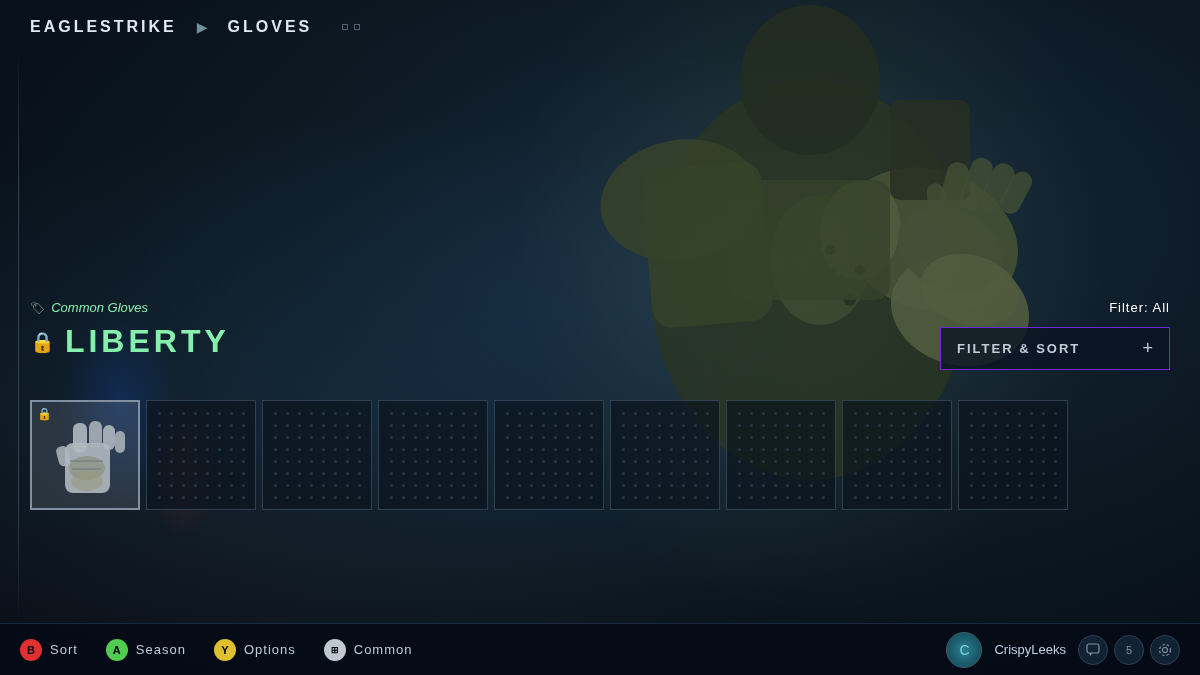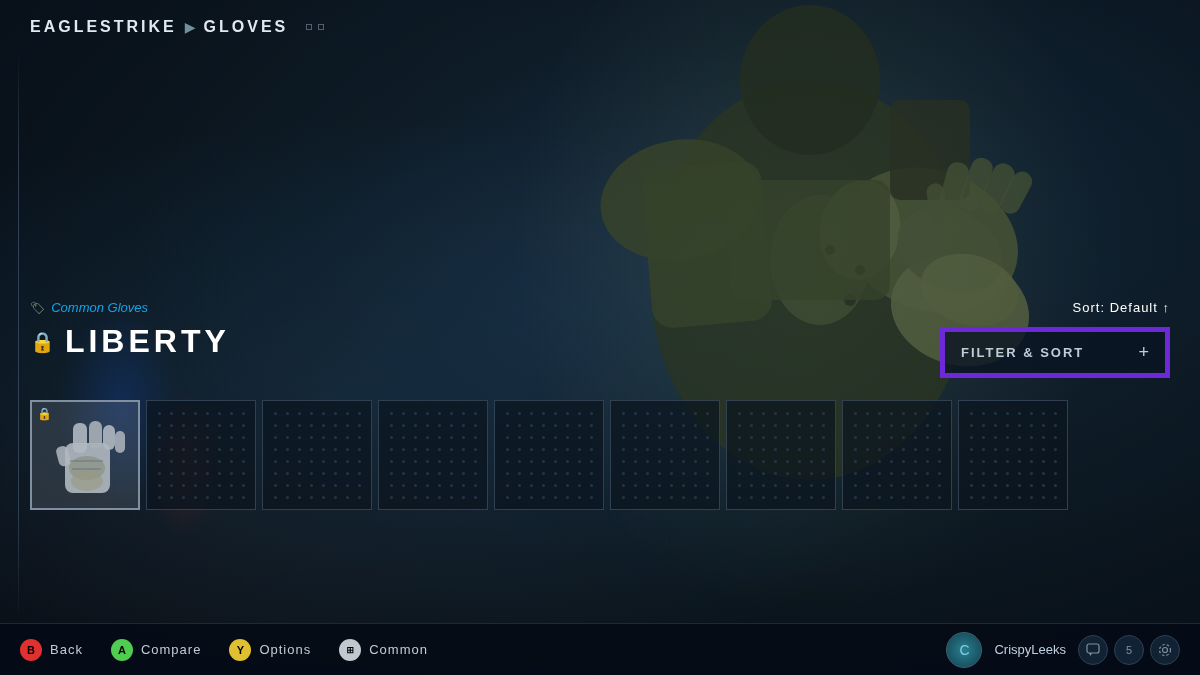--- a/index.html
+++ b/index.html
@@ -58,21 +58,21 @@
     .top-bar {
       display: flex;
       align-items: center;
       padding: 18px 30px 12px;
       gap: 8px;
     }
 
     .breadcrumb {
       display: flex;
       align-items: center;
-      gap: 6px;
+      gap: 18px;
     }
 
     .breadcrumb-item {
       font-size: 16px;
       font-weight: 700;
       letter-spacing: 3px;
       text-transform: uppercase;
       color: #e0e8f0;
     }
 
@@ -110,21 +110,21 @@
       gap: 6px;
       margin-bottom: 8px;
     }
 
     .tag-icon {
       color: #8aaa88;
       font-size: 12px;
     }
 
     .category-label {
-      color: #0ea5e9;
+      color: #86efac;
       font-size: 13px;
       font-style: italic;
     }
 
     .item-title-row {
       display: flex;
       align-items: center;
       gap: 10px;
       margin-bottom: 18px;
     }
@@ -132,21 +132,21 @@
     .lock-icon {
       color: #c0c8d0;
       font-size: 20px;
     }
 
     .item-title {
       font-size: 32px;
       font-weight: 900;
       letter-spacing: 4px;
       text-transform: uppercase;
-      color: #ffffff;
+      color: #86efac;
     }
 
     
     .items-grid {
       position: absolute;
       left: 30px;
       top: 400px;
       display: flex;
       gap: 6px;
       z-index: 10;
@@ -235,21 +235,21 @@
     }
 
     .filter-line span {
       color: #ffffff;
     }
 
     .filter-sort-btn {
       display: flex;
       align-items: center;
       justify-content: space-between;
-      border: 5px solid #6d28d9;
+      border: 1px solid #6d28d9;
       background: rgba(10,20,35,0.8);
       padding: 10px 16px;
       cursor: pointer;
       width: 100%;
     }
 
     .filter-sort-label {
       font-size: 13px;
       font-weight: 700;
       letter-spacing: 2px;
@@ -1049,45 +1049,43 @@
           <div class="dot"></div>
       </div>
     </div>
 
   </div>
 
 
   <div class="right-panel">
     <div class="filter-info">
       <div class="filter-line">
-        <span>Sort:</span>
-        <span> </span>
-        <span>Default</span>
-        <span>↑</span>
+        <span>Filter:</span>
+        <span>All</span>
       </div>
     </div>
     <button class="filter-sort-btn">
       <span class="filter-sort-label">FILTER &amp; SORT</span>
       <span class="plus-icon">+</span>
     </button>
   </div>
 
 </div>
 
 <div class="bottom-bar">
   <div class="bottom-actions">
 
     <div class="action-btn">
       <div class="btn-circle btn-b">B</div>
-      <span class="btn-label">Back</span>
+      <span class="btn-label">Sort</span>
     </div>
 
     <div class="action-btn">
       <div class="btn-circle btn-a">A</div>
-      <span class="btn-label">Compare</span>
+      <span class="btn-label">Season</span>
     </div>
 
     <div class="action-btn">
       <div class="btn-circle btn-y">Y</div>
       <span class="btn-label">Options</span>
     </div>
 
     <div class="action-btn">
       <div class="btn-circle btn-options" style="font-size:9px;">⊞</div>
       <span class="btn-label">Common</span>

